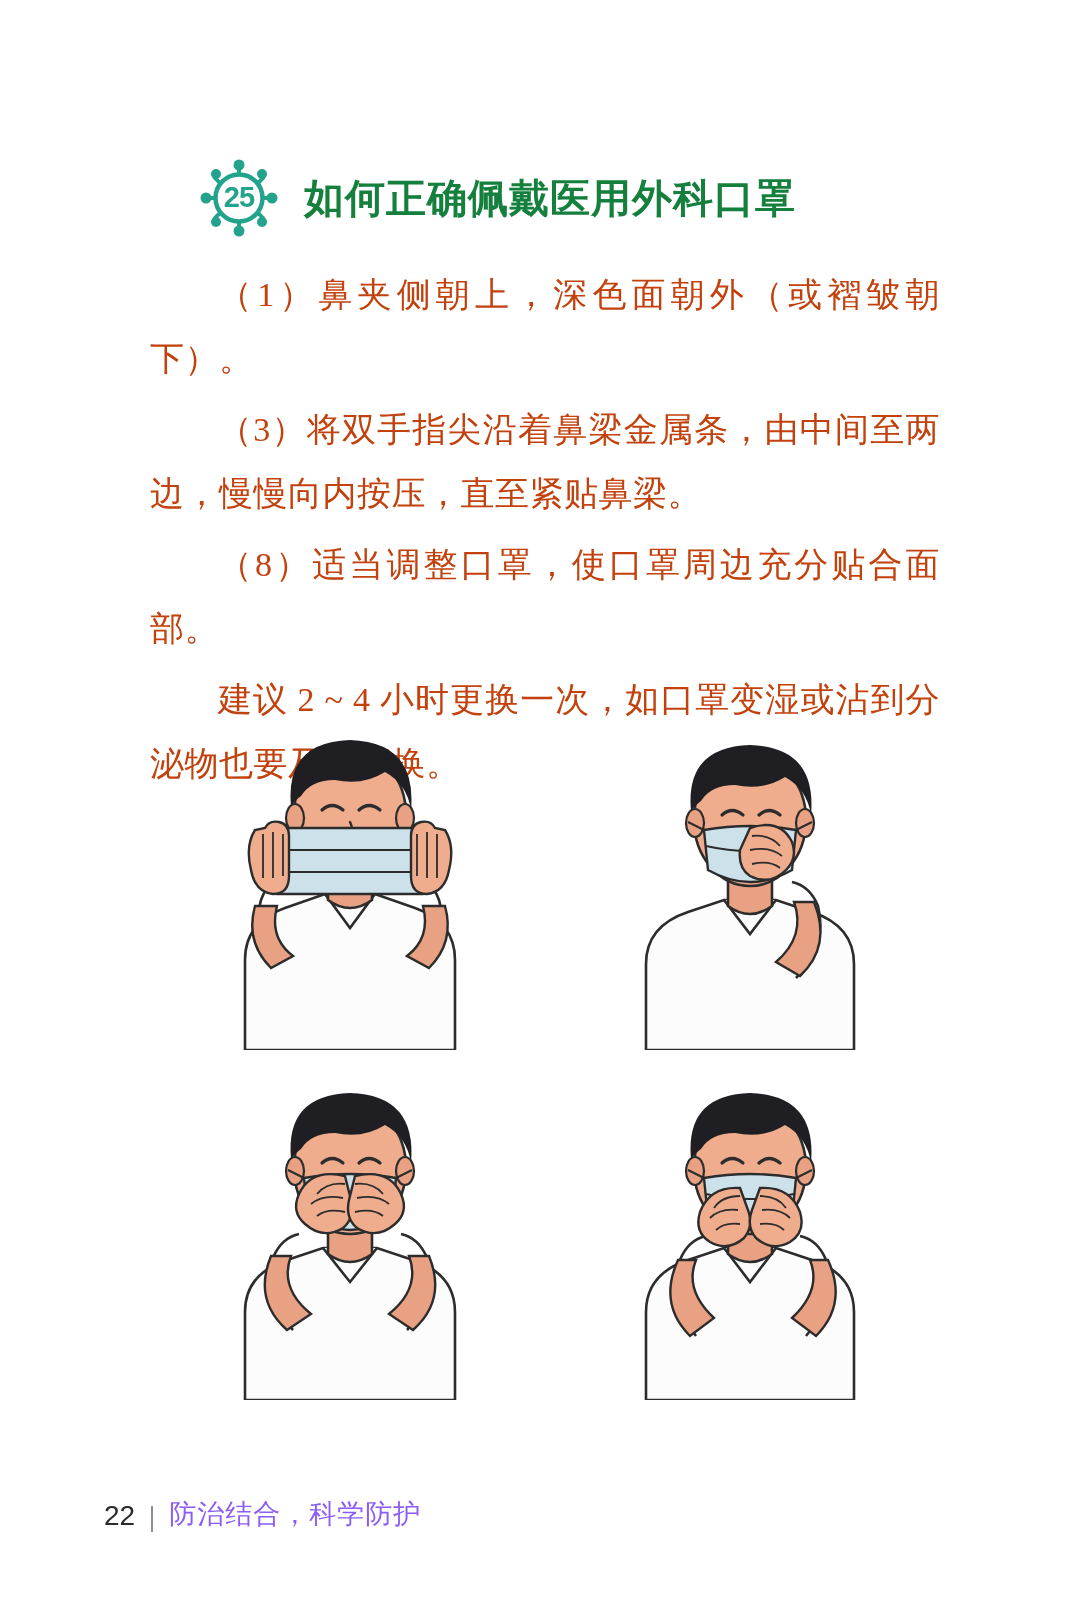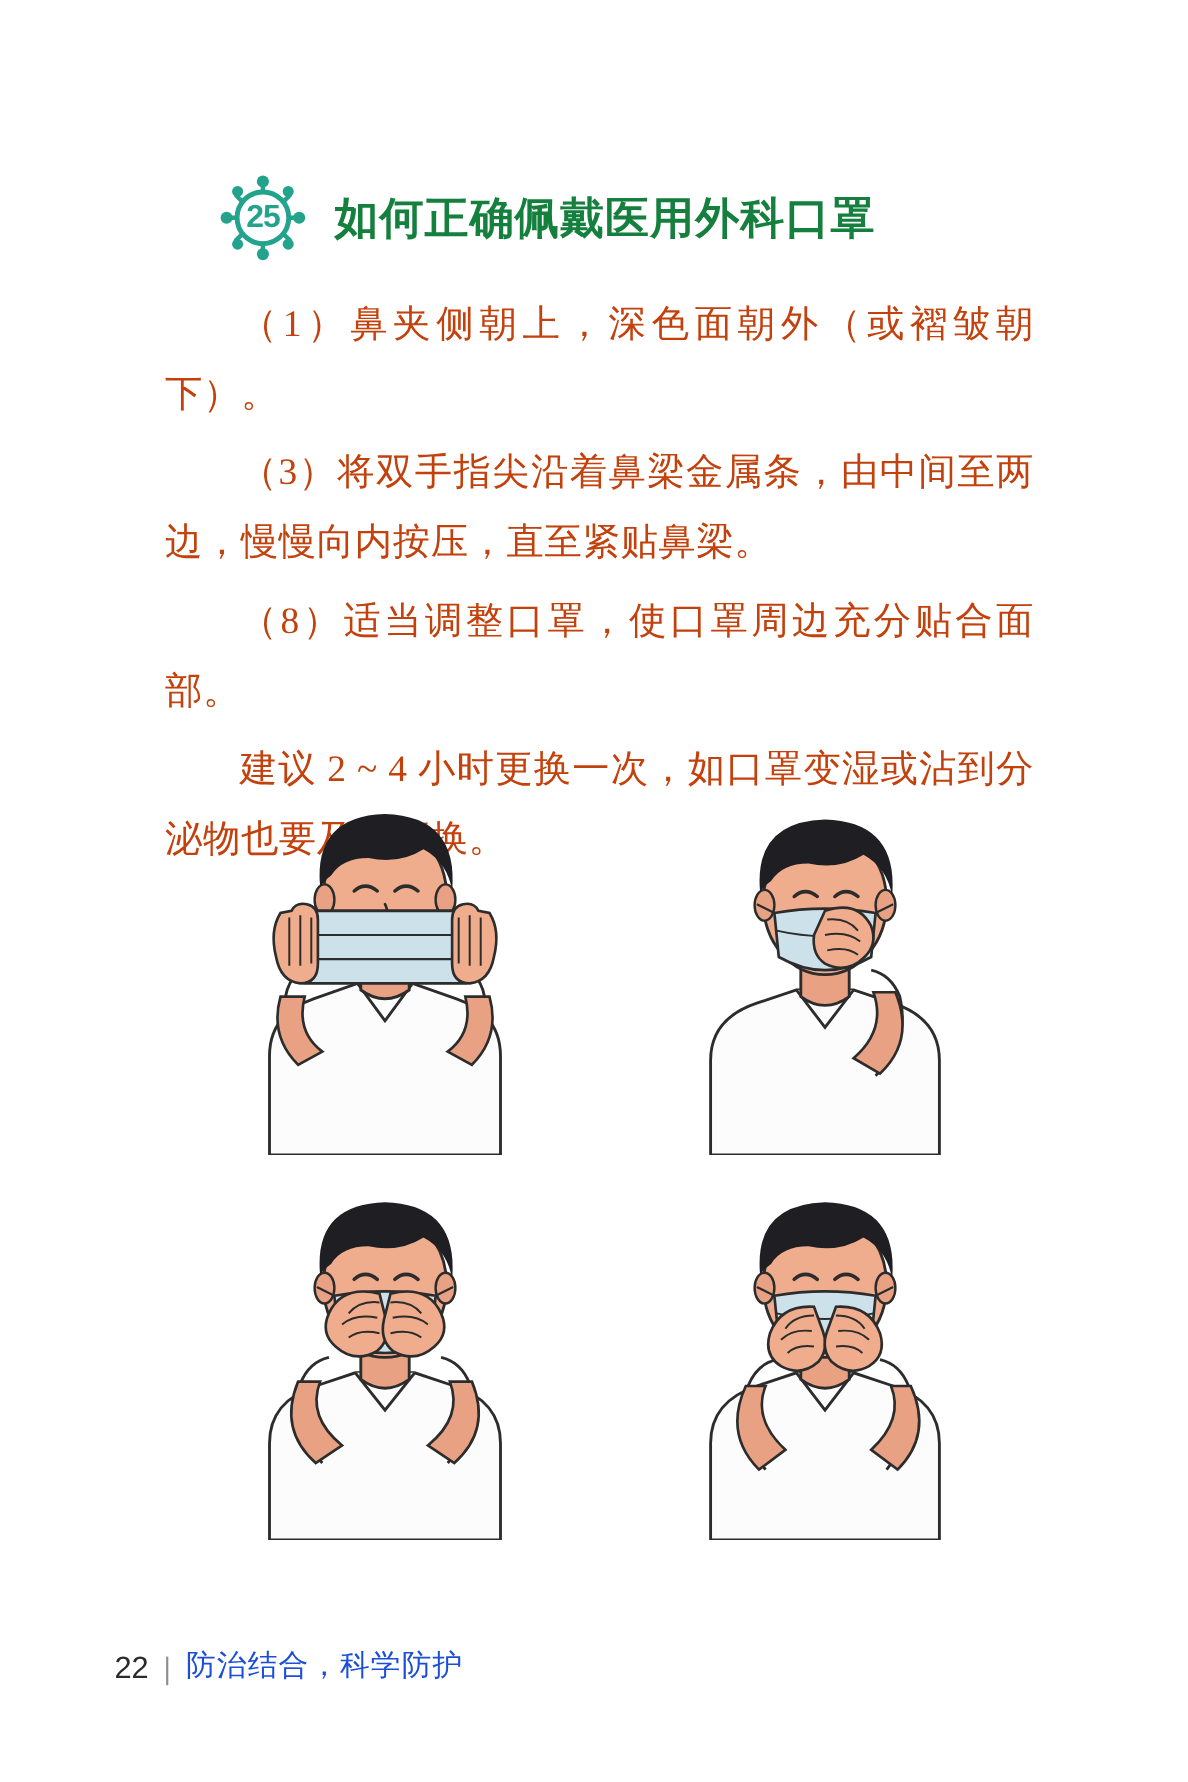--- a/index.html
+++ b/index.html
@@ -109,21 +109,21 @@
   }
   .footer-rule {
     width: 2px; height: 26px;
     background: #8f8f8f;
     display: inline-block;
   }
   .footer-text {
     font-family: "Liberation Sans", "DejaVu Sans", sans-serif;
     font-size: 27px;
     letter-spacing: 1px;
-    color: #1d4ed8;
+    color: #8b5cf6;
   }
 </style>
 </head>
 <body>
 
 <div class="page">
 
   <div class="heading">
     <div class="virus-badge">
       <svg viewBox="0 0 86 86" xmlns="http://www.w3.org/2000/svg">

